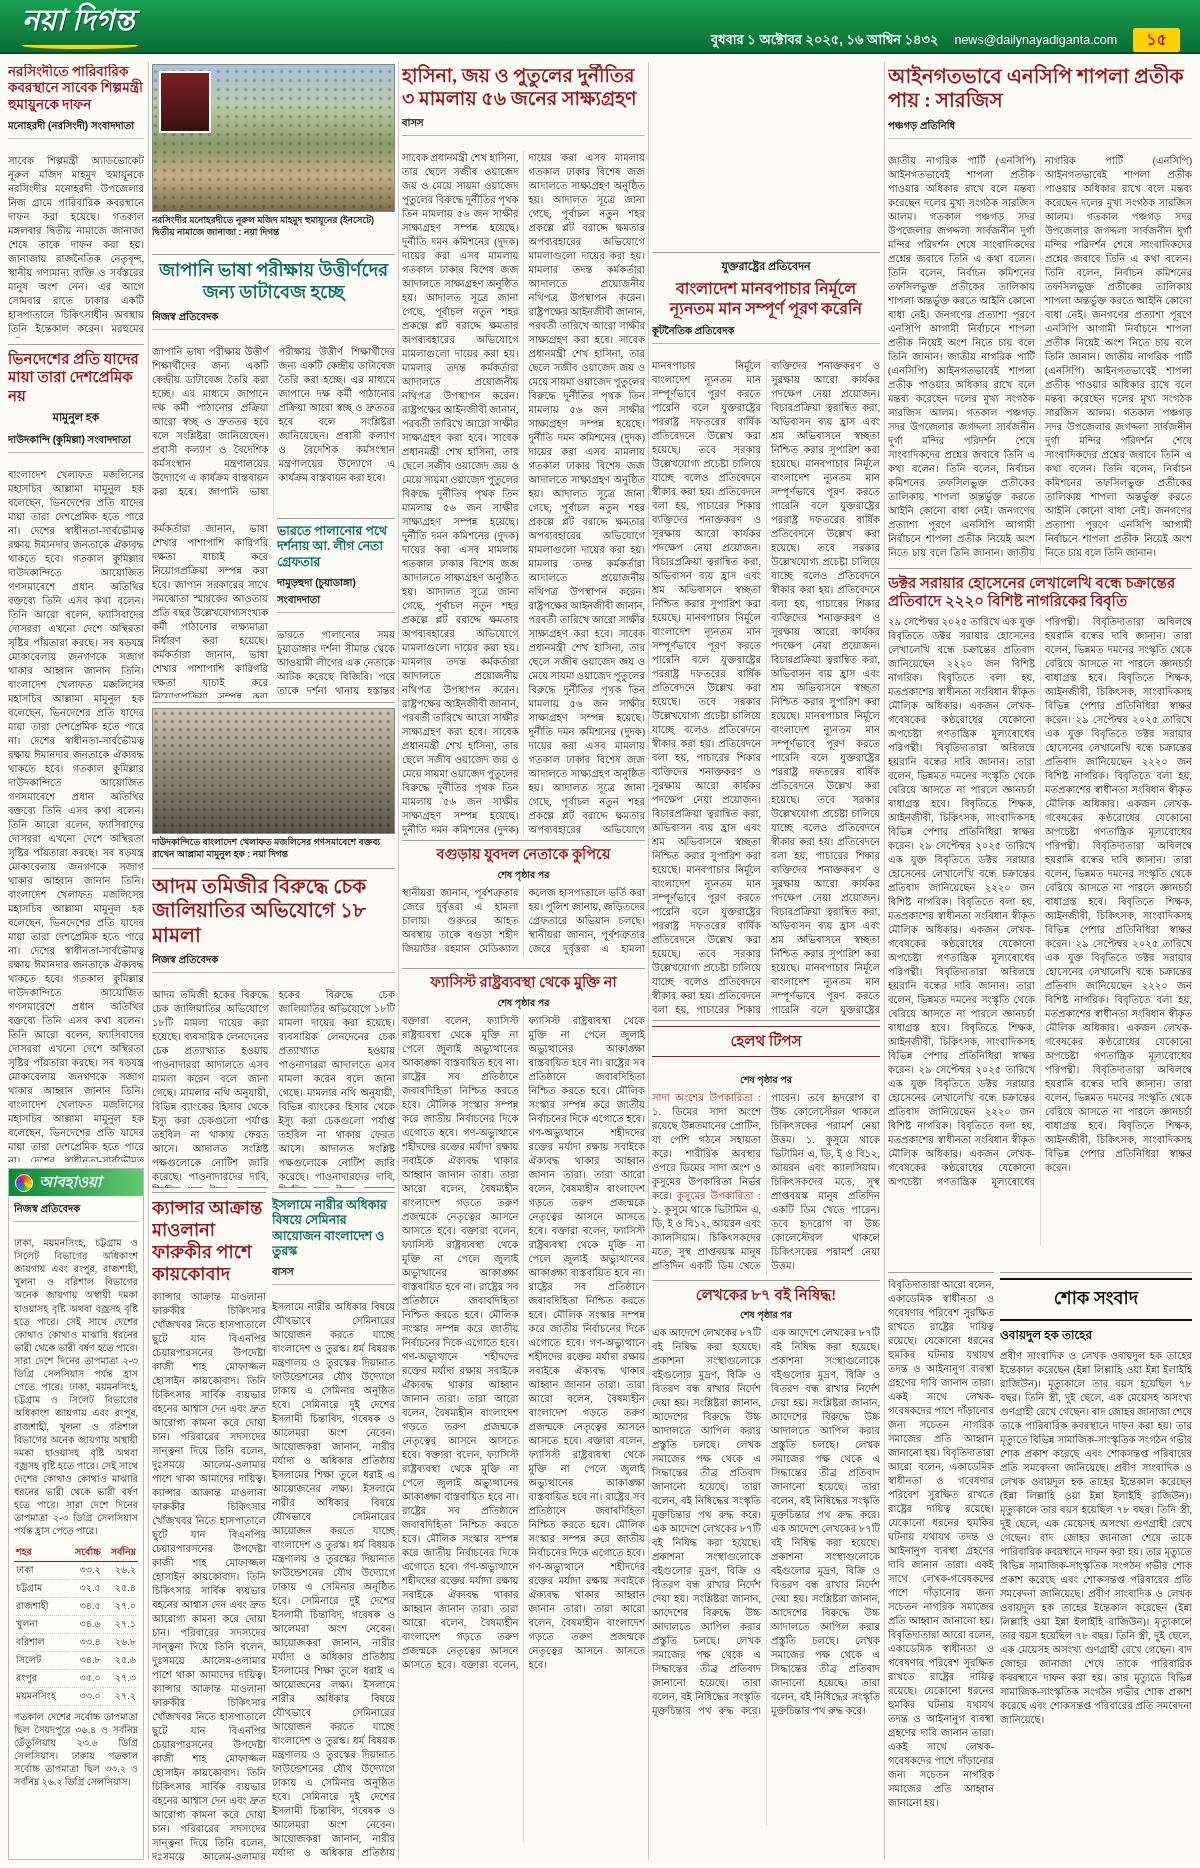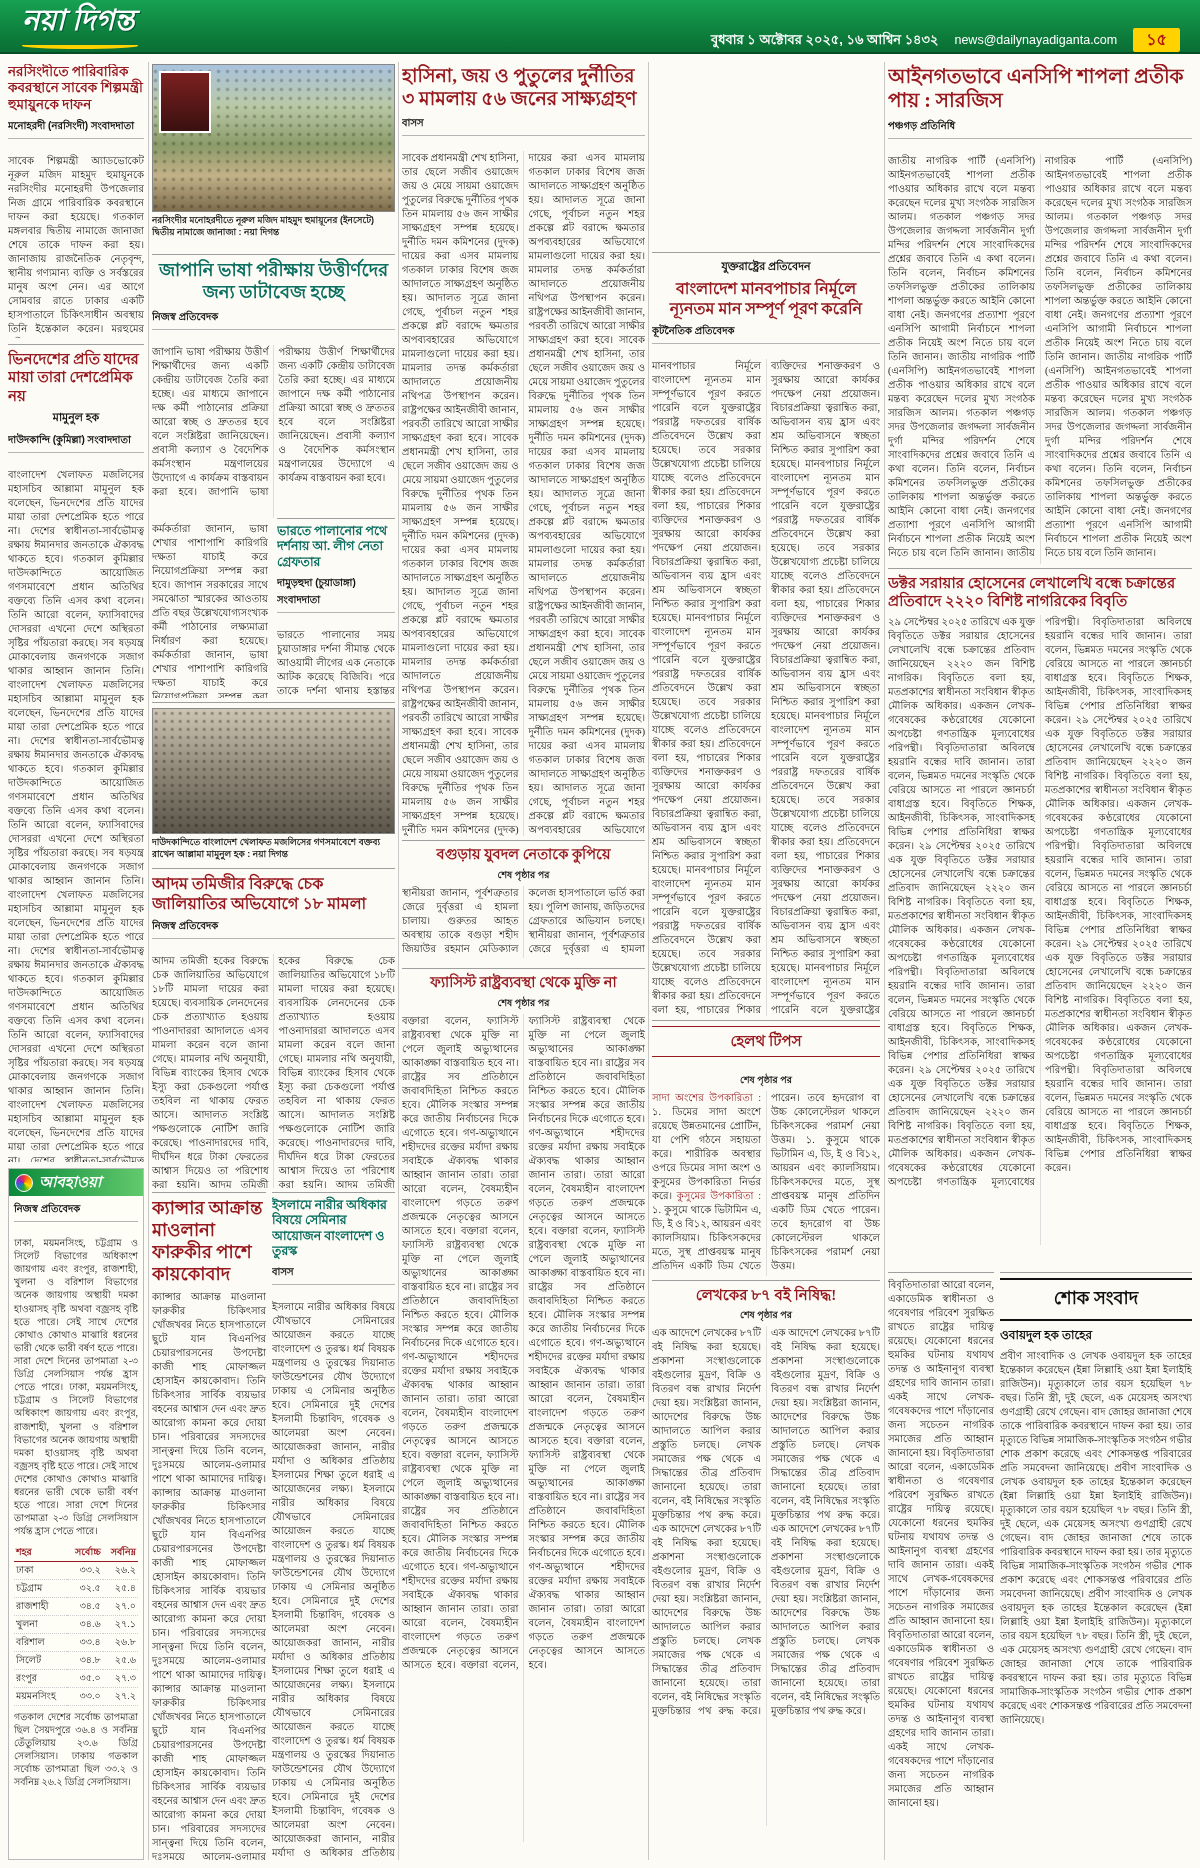--- a/index.html
+++ b/index.html
@@ -201,21 +201,21 @@
     <div class="kicker">দামুড়হুদা (চুয়াডাঙ্গা) সংবাদদাতা</div>
     <p class="body">ভারতে পালানোর সময় চুয়াডাঙ্গার দর্শনা সীমান্ত থেকে আওয়ামী লীগের এক নেতাকে আটক করেছে বিজিবি। পরে তাকে দর্শনা থানায় হস্তান্তর করা হয়। পুলিশ জানায়, তার বিরুদ্ধে একাধিক মামলা রয়েছে। ভারতে পালানোর সময় চুয়াডাঙ্গার দর্শনা সীমান্ত থেকে আওয়ামী লীগের এক নেতাকে আটক করেছে বিজিবি। পরে তাকে দর্শনা থানায় হস্তান্তর করা হয়। পুলিশ জানায়, তার বিরুদ্ধে একাধিক মামলা রয়েছে।</p>
   </section>
 
   <figure class="blk sep" style="left:152px;top:702px;width:243px;height:162px">
     <div class="ph ph3"></div>
     <figcaption class="caption">দাউদকান্দিতে বাংলাদেশ খেলাফত মজলিসের গণসমাবেশে বক্তব্য রাখেন আল্লামা মামুনুল হক : নয়া দিগন্ত</figcaption>
   </figure>
 
   <section class="blk sep" style="left:152px;top:868px;width:243px;height:320px">
-    <h2 class="hl maroon" style="font-size:16px">আদম তমিজীর বিরুদ্ধে চেক জালিয়াতির অভিযোগে ১৮ মামলা</h2>
+    <h2 class="hl maroon" style="font-size:20px">আদম তমিজীর বিরুদ্ধে চেক জালিয়াতির অভিযোগে ১৮ মামলা</h2>
     <div class="kicker">নিজস্ব প্রতিবেদক</div>
     <div class="body cols2" style="height:238px">আদম তমিজী হকের বিরুদ্ধে চেক জালিয়াতির অভিযোগে ১৮টি মামলা দায়ের করা হয়েছে। ব্যবসায়িক লেনদেনের চেক প্রত্যাখ্যাত হওয়ায় পাওনাদাররা আদালতে এসব মামলা করেন বলে জানা গেছে। মামলার নথি অনুযায়ী, বিভিন্ন ব্যাংকের হিসাব থেকে ইস্যু করা চেকগুলো পর্যাপ্ত তহবিল না থাকায় ফেরত আসে। আদালত সংশ্লিষ্ট পক্ষগুলোকে নোটিশ জারি করেছে। পাওনাদারদের দাবি, দীর্ঘদিন ধরে টাকা ফেরতের আশ্বাস দিয়েও তা পরিশোধ করা হয়নি। আদম তমিজী হকের বিরুদ্ধে চেক জালিয়াতির অভিযোগে ১৮টি মামলা দায়ের করা হয়েছে। ব্যবসায়িক লেনদেনের চেক প্রত্যাখ্যাত হওয়ায় পাওনাদাররা আদালতে এসব মামলা করেন বলে জানা গেছে। মামলার নথি অনুযায়ী, বিভিন্ন ব্যাংকের হিসাব থেকে ইস্যু করা চেকগুলো পর্যাপ্ত তহবিল না থাকায় ফেরত আসে। আদালত সংশ্লিষ্ট পক্ষগুলোকে নোটিশ জারি করেছে। পাওনাদারদের দাবি, দীর্ঘদিন ধরে টাকা ফেরতের আশ্বাস দিয়েও তা পরিশোধ করা হয়নি। আদম তমিজী হকের বিরুদ্ধে চেক জালিয়াতির অভিযোগে ১৮টি মামলা দায়ের করা হয়েছে। ব্যবসায়িক লেনদেনের চেক প্রত্যাখ্যাত হওয়ায় পাওনাদাররা আদালতে এসব মামলা করেন বলে জানা গেছে। মামলার নথি অনুযায়ী, বিভিন্ন ব্যাংকের হিসাব থেকে ইস্যু করা চেকগুলো পর্যাপ্ত তহবিল না থাকায় ফেরত আসে। আদালত সংশ্লিষ্ট পক্ষগুলোকে নোটিশ জারি করেছে। পাওনাদারদের দাবি, দীর্ঘদিন ধরে টাকা ফেরতের আশ্বাস দিয়েও তা পরিশোধ করা হয়নি।</div>
   </section>
 
   <section class="blk sep" style="left:152px;top:1192px;width:114px;height:668px">
     <h2 class="hl maroon" style="font-size:18px">ক্যান্সার আক্রান্ত মাওলানা ফারুকীর পাশে কায়কোবাদ</h2>
     <p class="body">ক্যান্সার আক্রান্ত মাওলানা ফারুকীর চিকিৎসার খোঁজখবর নিতে হাসপাতালে ছুটে যান বিএনপির চেয়ারপারসনের উপদেষ্টা কাজী শাহ মোফাজ্জল হোসাইন কায়কোবাদ। তিনি চিকিৎসার সার্বিক ব্যয়ভার বহনের আশ্বাস দেন এবং দ্রুত আরোগ্য কামনা করে দোয়া চান। পরিবারের সদস্যদের সান্ত্বনা দিয়ে তিনি বলেন, দুঃসময়ে আলেম-ওলামার পাশে থাকা আমাদের দায়িত্ব। ক্যান্সার আক্রান্ত মাওলানা ফারুকীর চিকিৎসার খোঁজখবর নিতে হাসপাতালে ছুটে যান বিএনপির চেয়ারপারসনের উপদেষ্টা কাজী শাহ মোফাজ্জল হোসাইন কায়কোবাদ। তিনি চিকিৎসার সার্বিক ব্যয়ভার বহনের আশ্বাস দেন এবং দ্রুত আরোগ্য কামনা করে দোয়া চান। পরিবারের সদস্যদের সান্ত্বনা দিয়ে তিনি বলেন, দুঃসময়ে আলেম-ওলামার পাশে থাকা আমাদের দায়িত্ব। ক্যান্সার আক্রান্ত মাওলানা ফারুকীর চিকিৎসার খোঁজখবর নিতে হাসপাতালে ছুটে যান বিএনপির চেয়ারপারসনের উপদেষ্টা কাজী শাহ মোফাজ্জল হোসাইন কায়কোবাদ। তিনি চিকিৎসার সার্বিক ব্যয়ভার বহনের আশ্বাস দেন এবং দ্রুত আরোগ্য কামনা করে দোয়া চান। পরিবারের সদস্যদের সান্ত্বনা দিয়ে তিনি বলেন, দুঃসময়ে আলেম-ওলামার পাশে থাকা আমাদের দায়িত্ব। ক্যান্সার আক্রান্ত মাওলানা ফারুকীর চিকিৎসার খোঁজখবর নিতে হাসপাতালে ছুটে যান বিএনপির চেয়ারপারসনের উপদেষ্টা কাজী শাহ মোফাজ্জল হোসাইন কায়কোবাদ। তিনি চিকিৎসার সার্বিক ব্যয়ভার বহনের আশ্বাস দেন এবং দ্রুত আরোগ্য কামনা করে দোয়া চান। পরিবারের সদস্যদের সান্ত্বনা দিয়ে তিনি বলেন, দুঃসময়ে আলেম-ওলামার পাশে থাকা আমাদের দায়িত্ব।</p>
   </section>
 
   <section class="blk sep" style="left:272px;top:1192px;width:123px;height:668px">

